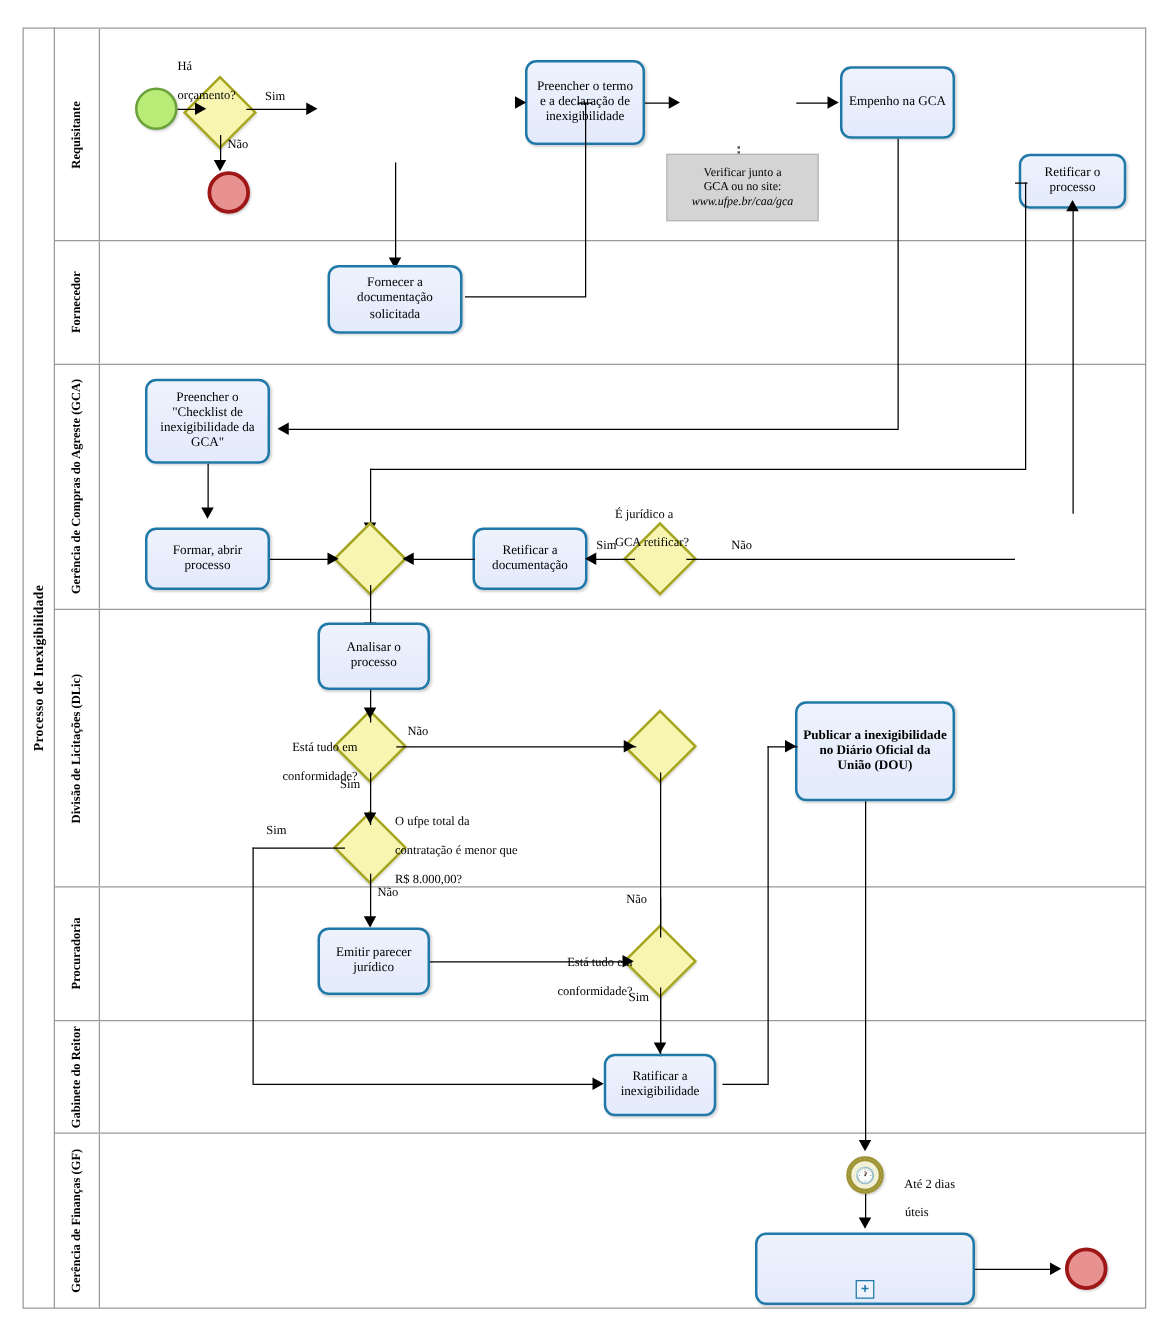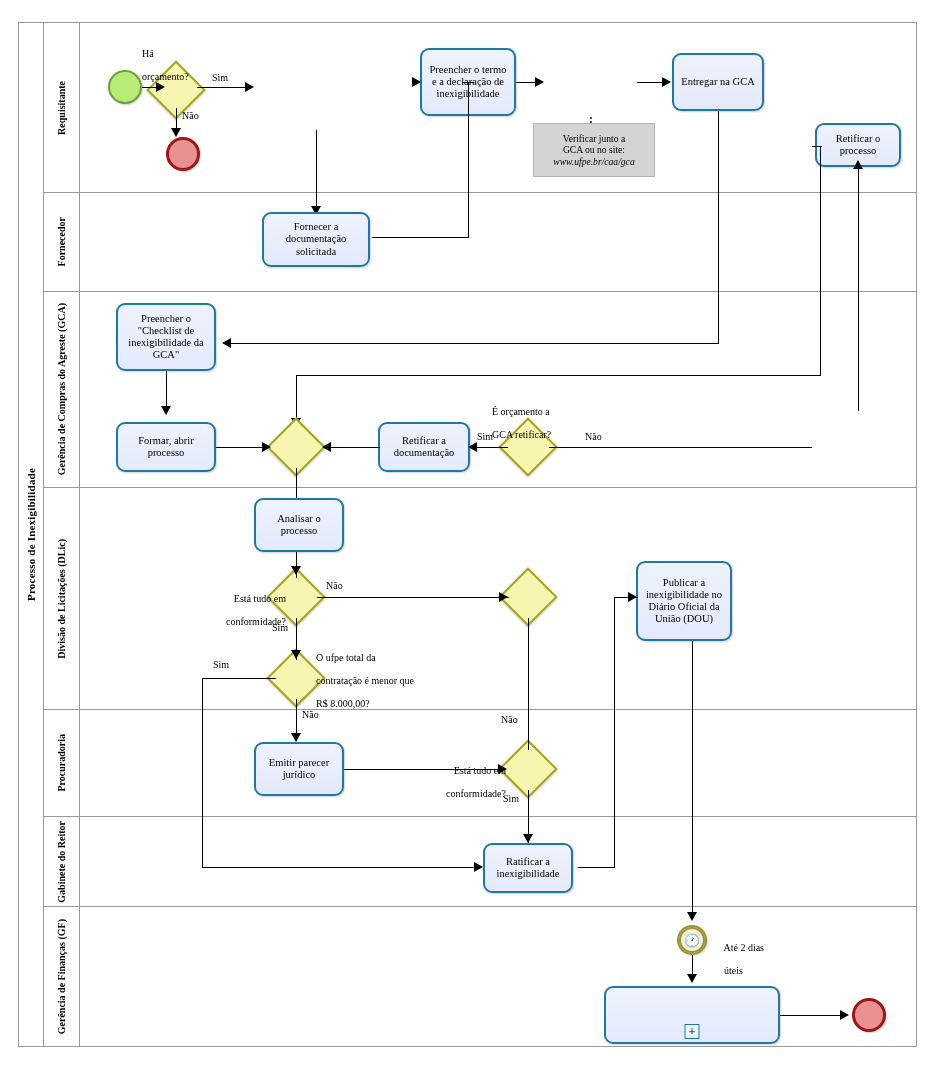--- a/index.html
+++ b/index.html
@@ -112,21 +112,21 @@
 
   <div class="node evt end" style="left:166px;top:137px;"></div>
 
 
   <div class="node task" style="left:420px;top:48px;width:96px;height:68px;">
     <span>Preencher o termo e a declaração de inexigibilidade</span>
   </div>
 
 
   <div class="node task" style="left:672px;top:53px;width:92px;height:58px;">
-    <span>Entregar na GCA</span>
+    <span>Empenho na GCA</span>
   </div>
 
   <div class="node task" style="left:815px;top:123px;width:86px;height:44px;">
     <span>Retificar o processo</span>
   </div>
 
   <div class="dash" style="left:590px;top:117px;height:18px;"></div>
   <div class="node note" style="left:533px;top:123px;width:122px;height:54px;">
     <div>
       <span>Verificar junto a</span><br>
@@ -186,21 +186,21 @@
   </div>
 
   <div class="node gw" style="left:275px;top:426px;"></div>
 
   <div class="node task" style="left:378px;top:422px;width:92px;height:50px;">
     <span>Retificar a documentação</span>
   </div>
 
   <div class="node gw" style="left:507px;top:426px;"></div>
   <div class="lbl c" style="left:482px;top:394px;width:92px;">
-    <span>É orçamento a</span><br>
+    <span>É jurídico a</span><br>
     <span>GCA retificar?</span>
   </div>
 
   <div class="v" style="left:166px;top:371px;height:40px;"></div>
   <div class="arw d" style="left:161px;top:406px;"></div>
 
   <div class="h" style="left:216px;top:447px;width:50px;"></div>
   <div class="arw r" style="left:262px;top:442px;"></div>
 
   <div class="h" style="left:326px;top:447px;width:54px;"></div>
@@ -228,21 +228,21 @@
 
   <div class="node gw" style="left:507px;top:576px;"></div>
 
   <div class="node gw" style="left:275px;top:657px;"></div>
   <div class="lbl c" style="left:306px;top:640px;width:142px;">
     <span>O ufpe total da</span><br>
     <span>contratação é menor que</span><br>
     <span>R$ 8.000,00?</span>
   </div>
 
-  <div class="node task" style="left:636px;top:561px;width:96px;height:80px;">
+  <div class="node task" style="left:636px;top:561px;width:128px;height:80px;font-weight:bold;">
     <span>Publicar a inexigibilidade no Diário Oficial da União (DOU)</span>
   </div>
 
   <div class="v" style="left:296px;top:552px;height:26px;"></div>
   <div class="arw d" style="left:291px;top:566px;"></div>
 
   <div class="h" style="left:317px;top:597px;width:192px;"></div>
   <div class="arw r" style="left:499px;top:592px;"></div>
   <div class="lbl" style="left:326px;top:580px;">Não</div>
 

